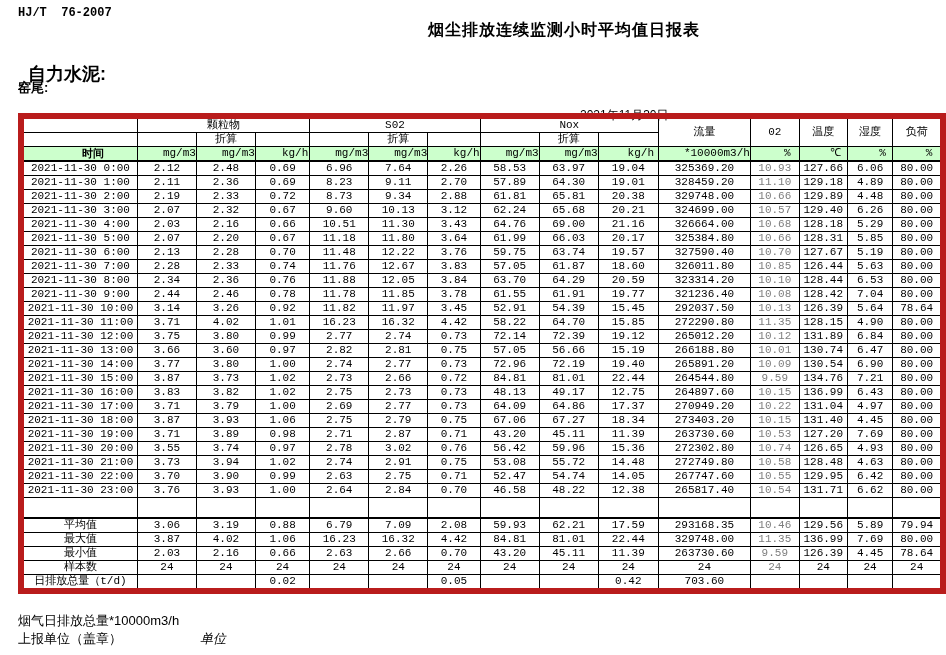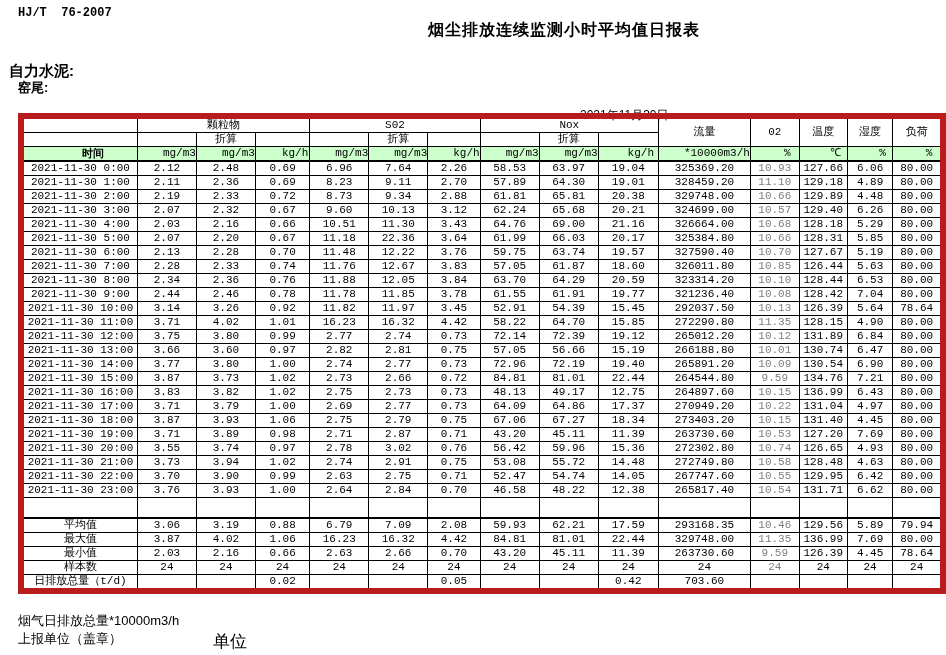--- a/index.html
+++ b/index.html
@@ -10,21 +10,21 @@
   }
   .doc-code {
     position:absolute; left:18px; top:6px;
     font-family:"Liberation Mono","DejaVu Sans Mono",monospace;
     font-weight:bold; font-size:12px; white-space:pre;
   }
   .report-title {
     position:absolute; left:0; top:20px; width:700px; text-align:right;
     font-size:16px; font-weight:bold; letter-spacing:1px;
   }
-  .company-line { position:absolute; left:9px; top:62px; font-size:15px; font-weight:bold; }
+  .company-line { position:absolute; left:28px; top:62px; font-size:18px; font-weight:bold; }
   .location-line { position:absolute; left:18px; top:79px; font-size:13px; font-weight:bold; }
   .report-date { position:absolute; left:580px; top:80px; font-size:12px;margin-top:27px; }
 
   table.report {
     position:absolute; left:18px; top:113px;
     border-collapse:collapse; table-layout:fixed;
     border:6px solid #b91c1c;
     font-size:11px;
   }
   table.report td {
@@ -41,21 +41,21 @@
     font-family:"Liberation Mono","DejaVu Sans Mono",monospace;
     padding-left:25px;
   }
   tr.units-row td.time-head { font-family:"Liberation Sans","DejaVu Sans",sans-serif; font-weight:bold; }
   tbody.data td { height:13.7px; }
   tr.spacer-row td { height:20px; border-bottom:2px solid #000; }
   tbody.summary td { height:14px; }
   td.o2col { color:#7d7d7d; }
   .footer-note  { position:absolute; left:18px; top:612px; font-size:13px;text-align:right; }
   .footer-line2 { position:absolute; left:18px; top:630px; font-size:13px; }
-  .footer-unit  { position:absolute; left:213px; top:630px; font-size:17px; }
+  .footer-unit  { position:absolute; left:200px; top:630px; font-size:13px;font-style:italic; }
 </style>
 </head>
 <body>
 
 <div class="doc-code">HJ/T  76-2007</div>
 <div class="report-title">烟尘排放连续监测小时平均值日报表</div>
 <div class="company-line">自力水泥:</div>
 <div class="location-line">窑尾:</div>
 <div class="report-date">2021年11月30日</div>
 
@@ -204,21 +204,21 @@
         <td>128.18</td>
         <td>5.29</td>
         <td>80.00</td>
       </tr>
       <tr>
         <td class="ge">2021-11-30 5:00</td>
         <td>2.07</td>
         <td>2.20</td>
         <td class="ge">0.67</td>
         <td>11.18</td>
-        <td>22.36</td>
+        <td>11.80</td>
         <td class="ge">3.64</td>
         <td>61.99</td>
         <td>66.03</td>
         <td class="ge">20.17</td>
         <td>325384.80</td>
         <td class="o2col">10.66</td>
         <td>128.31</td>
         <td>5.85</td>
         <td>80.00</td>
       </tr>

